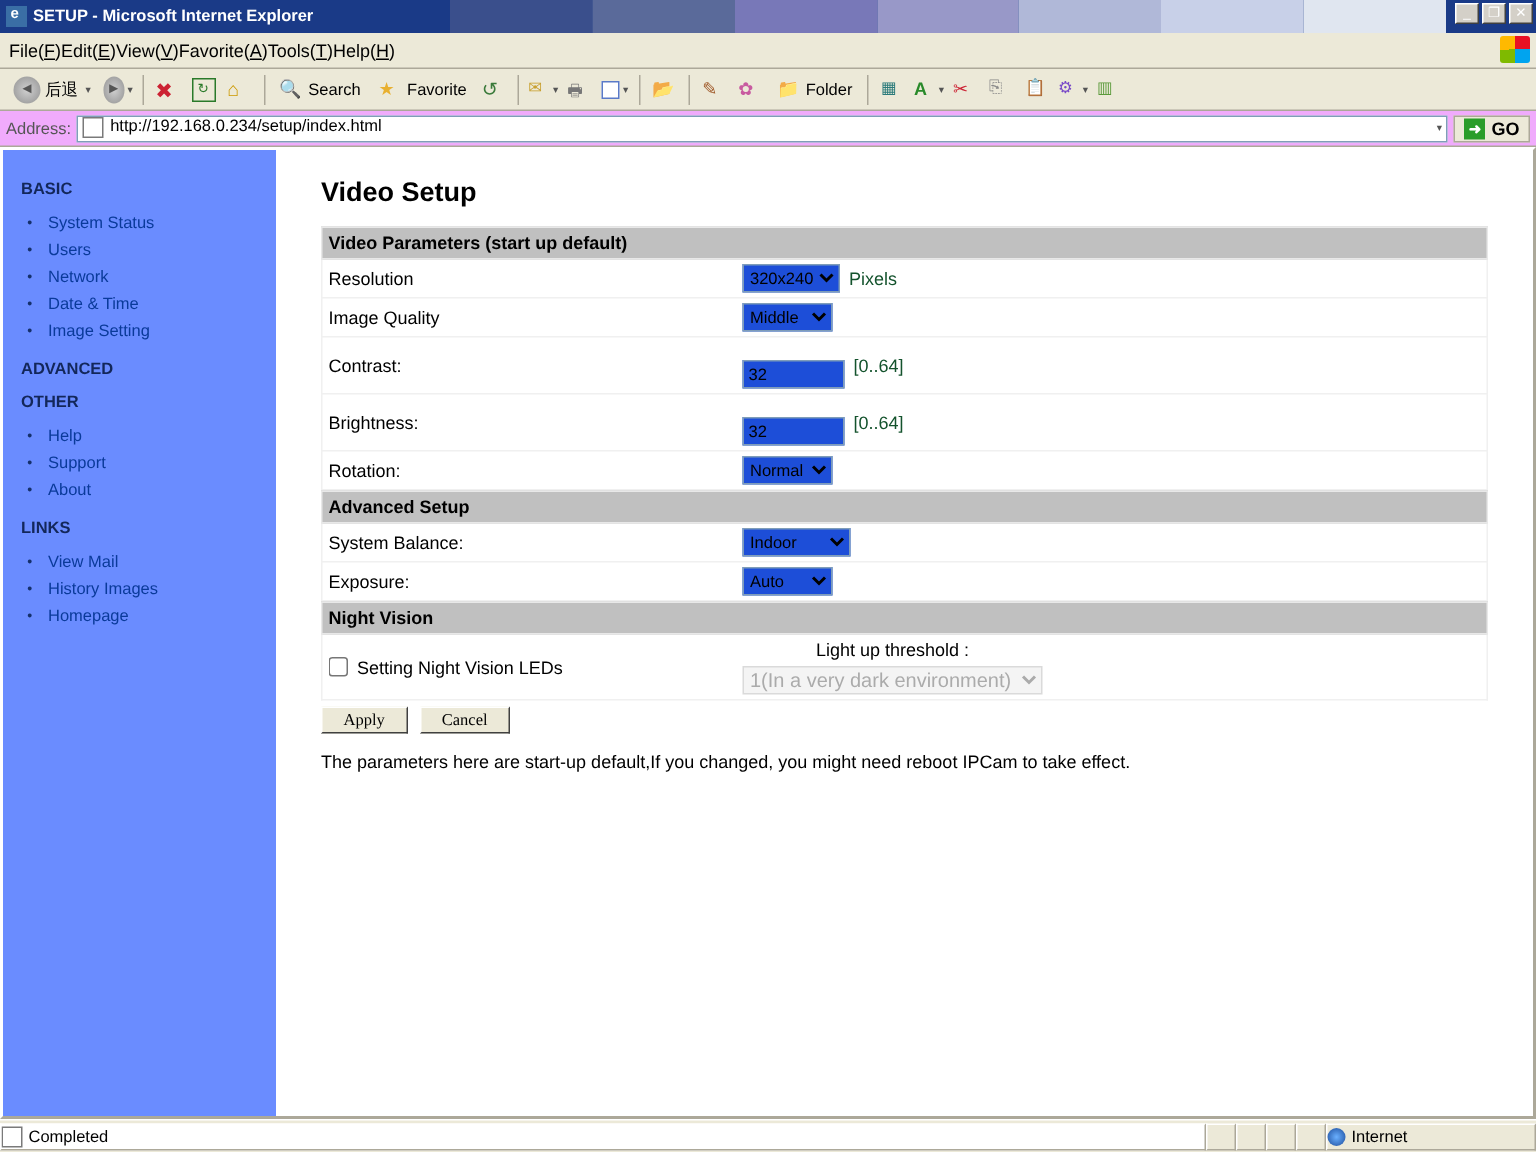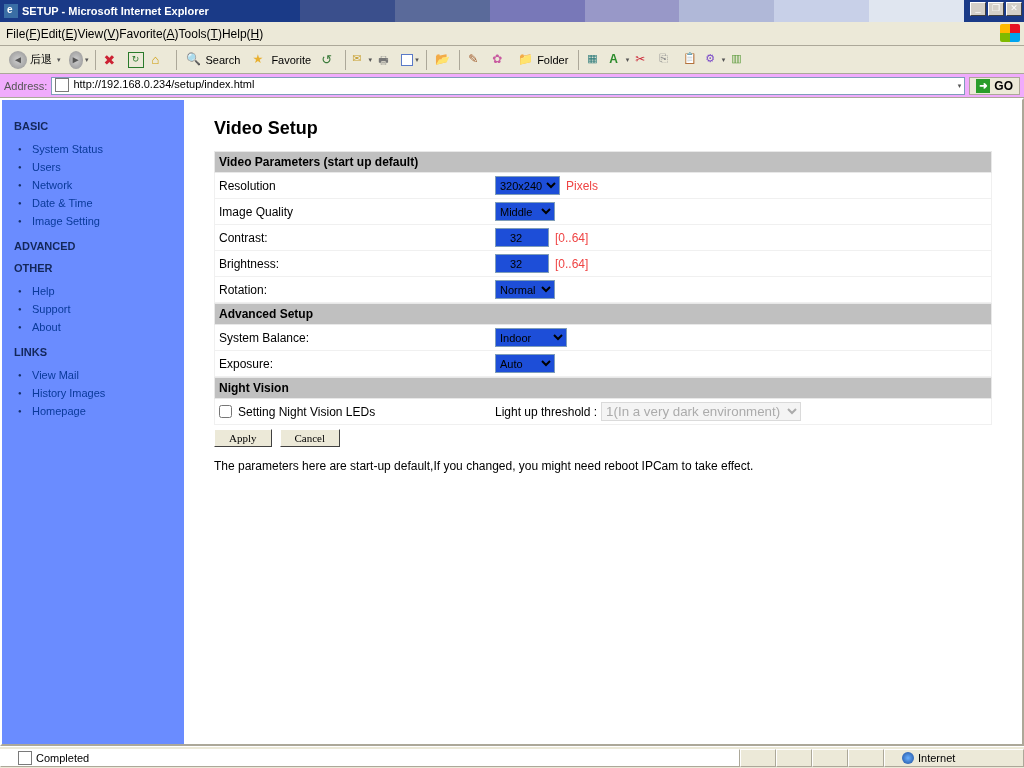--- a/index.html
+++ b/index.html
@@ -45,36 +45,36 @@
 .sidebar li::before{ content:"●"; position:absolute; left:-14px; font-size:6px; color:#15306b; top:6px;}
 .sidebar li span{ cursor:pointer;}
 
 .main { flex:1; padding:18px 30px 10px 30px; background:#fff; color:#000; overflow:auto;}
 .main h2 { font-family:Arial; font-size:18px; font-weight:bold; margin-bottom:12px;}
 .section-hdr { background:#c0c0c0; font-weight:bold; font-size:12px; padding:3px 4px; border:1px solid #e8e8e8;}
 .formrow { display:flex; align-items:center; padding:3px 4px; border:1px solid #f0f0f0; border-top:none; font-size:12px;}
 .formrow .lbl { width:276px;}
 .formrow select, .formrow input[type=text]{ font-size:11px; background:#1d4ed8; border:1px solid #7f9db9; height:19px;}
 .formrow select { min-width:60px;}
-.formrow .unit { margin-left:6px; color:#ef4444;}
-.formrow input[type=text]{ width:54px; padding:0 14px;}
+.formrow .unit { margin-left:6px; color:#14532d;}
+.formrow input[type=text]{ width:68px; padding:0 3px;margin-top:12px;}
 .btnrow { padding:4px 0; display:flex; gap:8px;}
 .xpbtn { background:#ece9d8; border:1px solid #404040; border-top-color:#fff; border-left-color:#fff; padding:2px 14px; font-size:11px; font-family:Liberation Serif, serif;}
 .note { font-size:12px; margin-top:8px; color:#000;}
 
 .statusbar { position:absolute; bottom:0; left:0; right:0; height:22px; background:#ece9d8; border-top:1px solid #fff; display:flex; align-items:center; font-size:11px;}
-.statusbar .pane{ border:1px solid #aca899; border-top-color:#fff; border-left-color:#fff; height:18px; display:flex; align-items:center; padding:0 17px;}
+.statusbar .pane{ border:1px solid #aca899; border-top-color:#fff; border-left-color:#fff; height:18px; display:flex; align-items:center; padding:0 0;}
 .statusbar .pane.main{ flex:1; gap:4px;}
 .statusbar .pane.mini{ width:20px;}
 .statusbar .pane.zone{ width:140px; gap:4px;}
 .globe{ width:12px; height:12px; border-radius:50%; background:radial-gradient(#6ab0ff,#1a4a9a); display:inline-block;}
 .page-icon{ width:14px;height:14px; background:#fff; border:1px solid #7a7a7a; display:inline-block; position:relative;}
 .nvrow { display:flex; align-items:center; border:1px solid #f0f0f0; border-top:none; font-size:12px; padding:3px 4px;}
 .nvrow .left{ width:276px; display:flex; align-items:center; gap:6px;}
-.nvrow .right{ display:flex; align-items:center; gap:4px;}
+.nvrow .right{ display:flex; align-items:center; gap:4px;flex-direction:column;}
 .disabled-select{ color:#888; background:#f0f0f0 !important;}
 </style>
 </head>
 <body>
 
 <div class="titlebar">
   <span class="ie-icon"></span>
   <span class="title">SETUP - Microsoft Internet Explorer</span>
   <div class="stripes">
       <span class="s1"></span>

